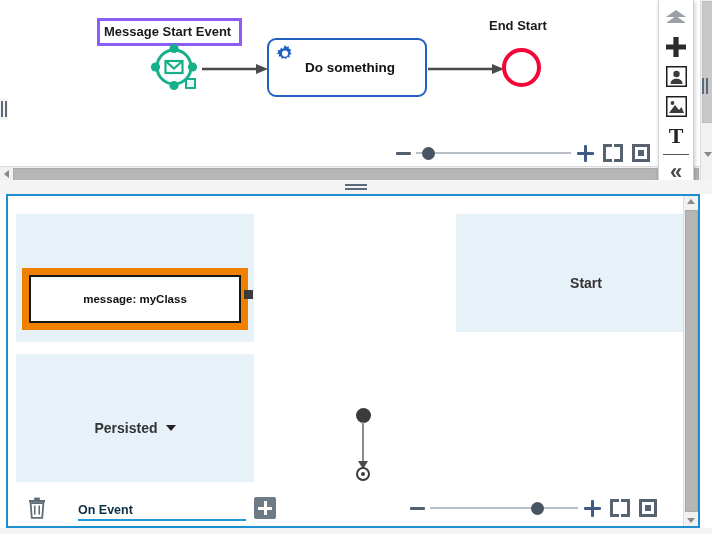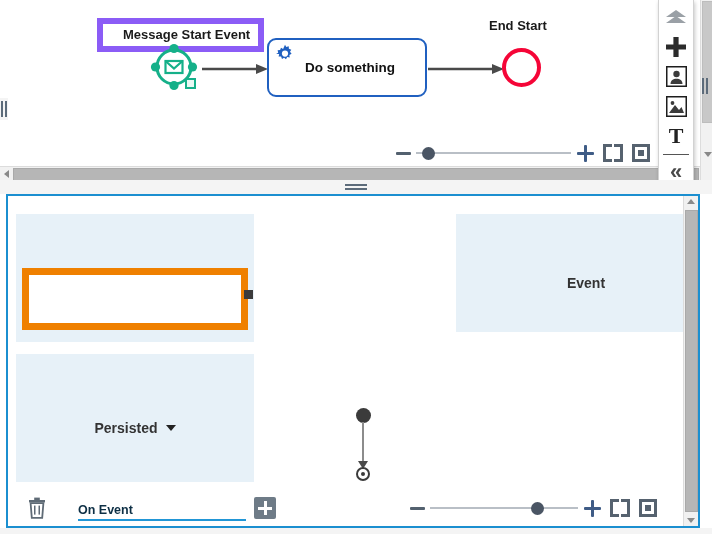--- a/index.html
+++ b/index.html
@@ -22,22 +22,22 @@
   #bpmn-canvas{position:absolute;left:0;top:0;width:712px;height:168px;background:#fff;}
 
   
   .bpmn-label{
     position:absolute;
     font-size:13px;font-weight:bold;color:#1a1a1a;
     white-space:nowrap;
   }
   #msg-start-label{
     left:97px;top:18px;
-    border:6px solid #8b5cf6;background:#fff;
-    padding:3px 8px 4px 20px;
+    border:3px solid #8b5cf6;background:#fff;
+    padding:3px 8px 4px 4px;
   }
   #end-event-label{left:489px;top:18px;}
 
   
   #start-event{position:absolute;left:148px;top:41px;width:52px;height:52px;}
   
   #task-node{
     position:absolute;left:267px;top:38px;width:160px;height:59px;
     border:2px solid #2060c0;border-radius:9px;background:#fff;
     box-sizing:border-box;
@@ -369,25 +369,29 @@
       </div>
 
       <div class="region" id="region-persisted">
         <div class="region-title">
           <span>Persisted</span>
           <span class="caret"></span>
         </div>
       </div>
 
       <div class="region" id="region-local">
-        <div class="region-title">Event</div>
+        <div class="region-title">Start</div>
       </div>
 
       <div id="state-node-wrap">
         <div id="state-node"></div>
+        <div id="state-node-inner">
+          <div id="state-node-text">message: myClass</div>
+          <div id="state-node-underline"></div>
+        </div>
         <div id="state-node-handle"></div>
       </div>
 
       <div id="sm-init"></div>
       <div id="sm-line"></div>
       <div id="sm-arrow"></div>
       <div id="sm-end"></div>
     </div>
 
     <div id="state-bottombar">

